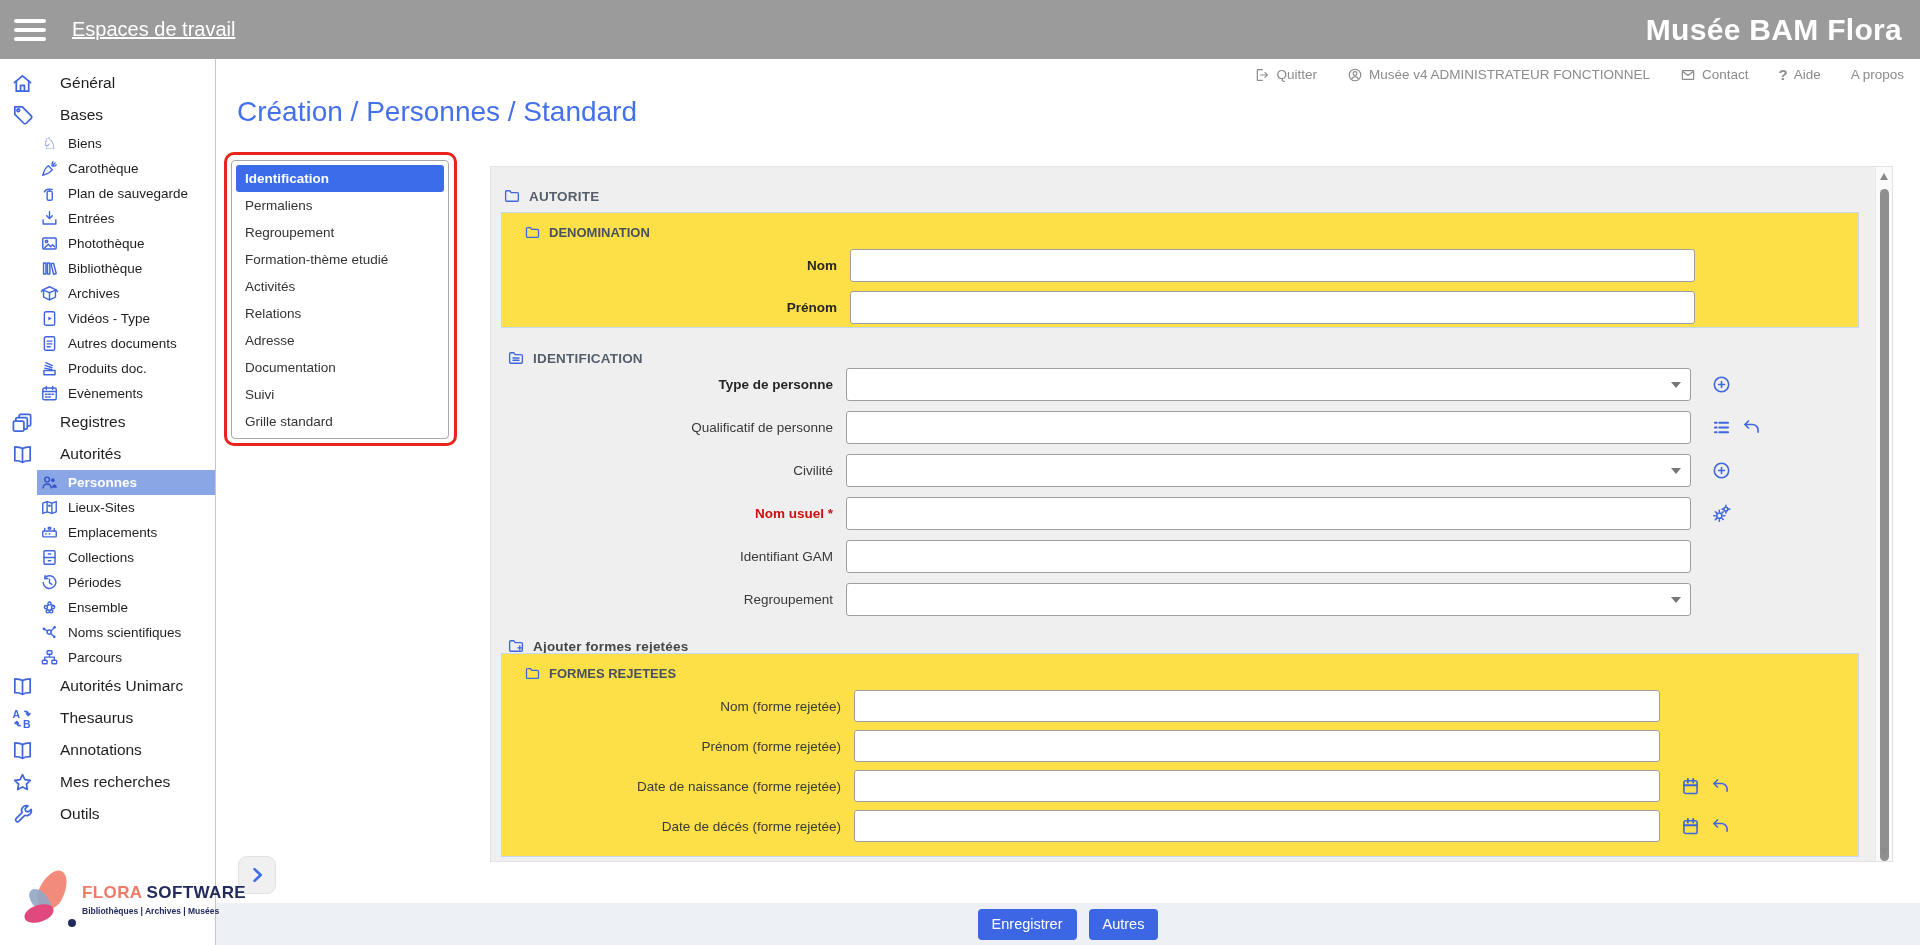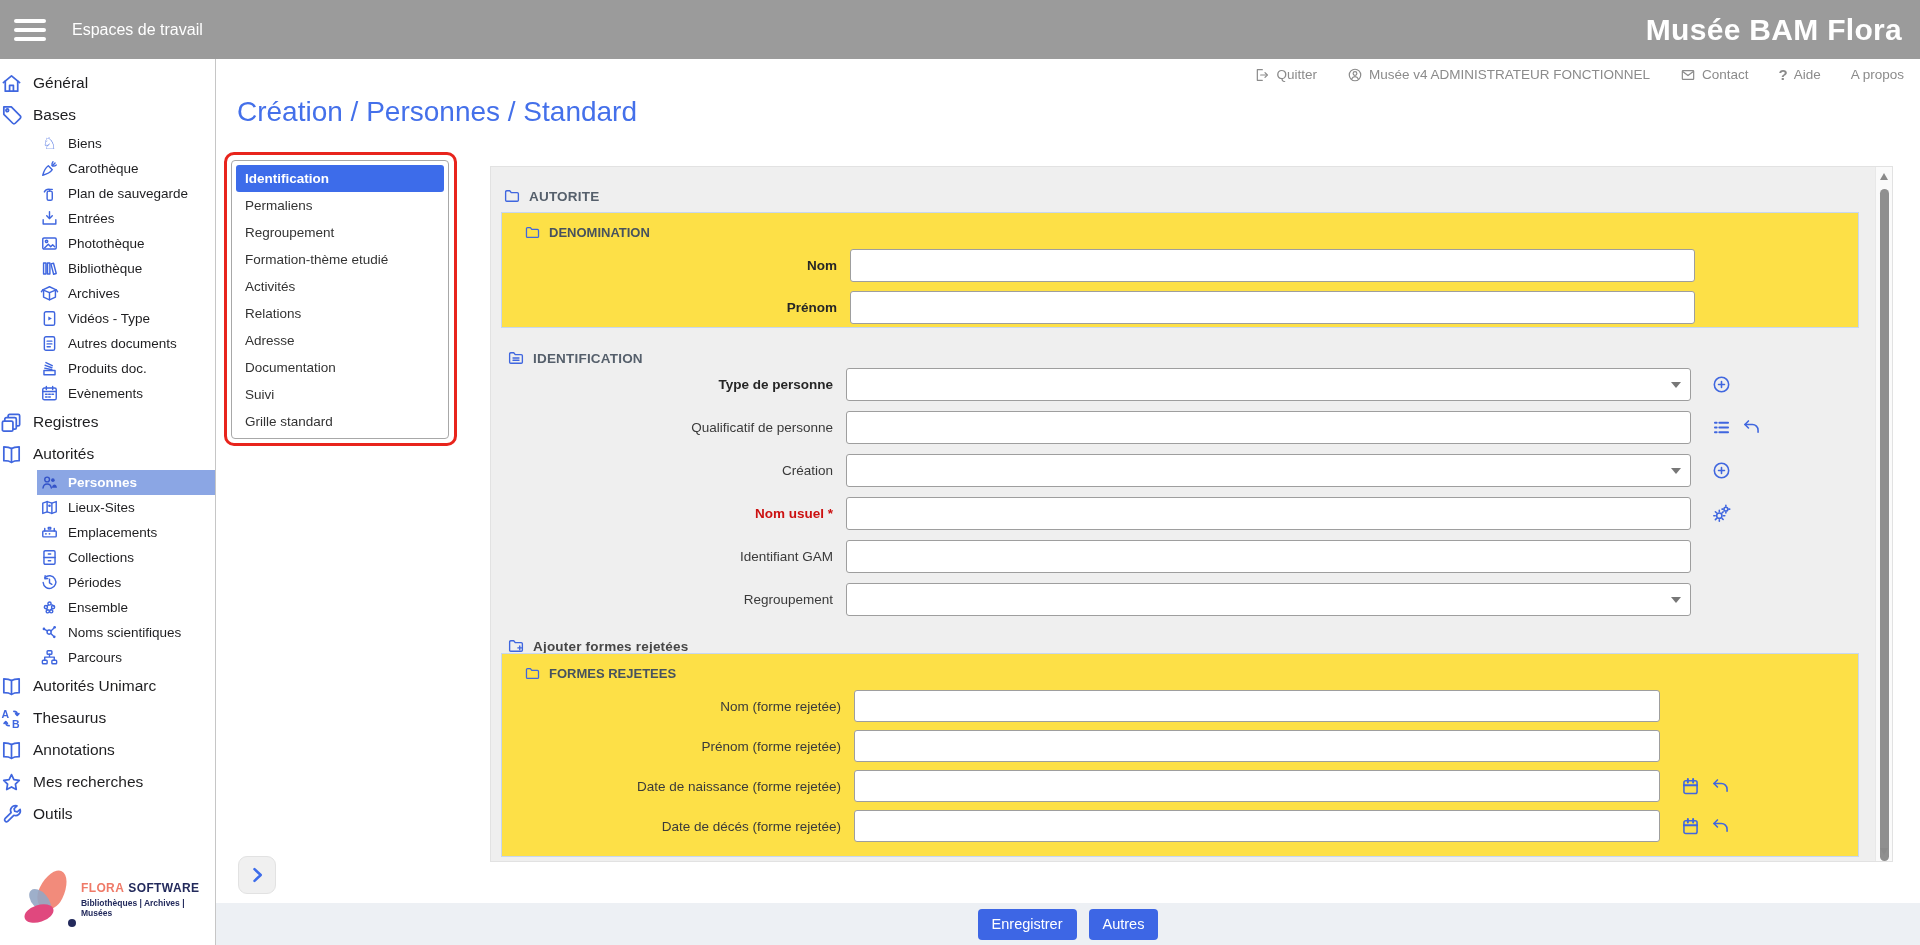--- a/index.html
+++ b/index.html
@@ -5,46 +5,46 @@
   * { margin:0; padding:0; box-sizing:border-box; }
   html,body { width:1920px; height:945px; overflow:hidden; background:#fff;
     font-family:"Liberation Sans", sans-serif; }
 
   
   .topbar { position:absolute; left:0; top:0; right:0; height:59px; background:#9b9b9b;
     display:flex; align-items:center; color:#fff; z-index:5; }
   .hamburger { margin-left:14px; width:32px; height:22px; display:flex; flex-direction:column;
     justify-content:space-between; cursor:pointer; }
   .hamburger i { display:block; height:4px; background:#fff; border-radius:2px; }
-  .ws-label { margin-left:26px; font-size:16px; }
+  .ws-label { margin-left:26px; font-size:20px;text-decoration:underline; }
   .app-title { margin-left:auto; margin-right:18px; font-size:30px; font-weight:bold; letter-spacing:.3px; }
 
   
   .sidebar { position:absolute; left:0; top:59px; bottom:0; width:216px; background:#fff;
     border-right:1px solid #c6c6c6; padding-top:8px; z-index:4; }
-  .side-item { display:flex; align-items:center; gap:10px; height:32px; 
+  .side-item { display:flex; align-items:center; gap:26px; height:32px; padding-left:11px;
     font-size:15.5px; color:#1e1e20; cursor:pointer; white-space:nowrap; }
   .side-item .ic { width:23px; height:23px; color:#3f66df; flex:none; }
   .side-item.lvl1 { height:25px; margin-left:37px; padding-left:3px; font-size:13.5px; gap:9px; }
   .side-item.lvl1 .ic { width:19px; height:19px; }
   .side-item.selected { background:#8ba6e4; color:#fff; font-weight:bold; }
   .side-item.selected .ic { color:#3353c8; }
   .ic svg { width:100%; height:100%; display:block; }
 
   
   .logo { position:absolute; left:24px; bottom:16px; display:flex; align-items:center; gap:10px; }
   .flower { position:relative; width:48px; height:60px; }
   .petal1 { position:absolute; left:16px; top:0; width:25px; height:42px; background:#f28b7b;
     border-radius:50% 50% 50% 50%/58% 58% 42% 42%; transform:rotate(26deg); }
   .petal2 { position:absolute; left:8px; top:18px; width:16px; height:27px; background:#93a6c4;
     border-radius:50%; transform:rotate(-42deg); opacity:.9; }
   .petal3 { position:absolute; left:0; top:36px; width:30px; height:17px; background:#e0487e;
     border-radius:50%; transform:rotate(-18deg); }
   .flw-dot { position:absolute; left:44px; top:50px; width:8px; height:8px; border-radius:50%; background:#232a5c; }
-  .logo-name { font-size:12px; font-weight:bold; letter-spacing:.4px; }
+  .logo-name { font-size:17px; font-weight:bold; letter-spacing:.4px; }
   .logo-name .p1 { color:#ef7a68; } .logo-name .p2 { color:#232a5c; margin-left:4px; }
   .logo-tag { font-size:8.5px; font-weight:bold; color:#232a5c; margin-top:3px; }
 
   
   .hdr-links { position:absolute; top:66px; right:16px; display:flex; gap:30px; align-items:center;
     color:#8b8b8b; font-size:13.5px; }
   .hl { display:flex; align-items:center; gap:6px; cursor:pointer; }
   .hl .ic { width:16px; height:16px; color:#8b8b8b; }
   .hl .qmark { font-size:15px; font-weight:bold; }
 
@@ -568,21 +568,21 @@
           </span>
           <span class="ic">
             <svg viewBox="0 0 24 24" fill="none" stroke="currentColor" stroke-width="1.8" stroke-linecap="round" stroke-linejoin="round">
               <path d="M8.5 4.5 4.5 8.5l4 4"></path>
               <path d="M4.5 8.5h8.5a6.5 6.5 0 0 1 6.5 6.5v2.5"></path>
             </svg>
           </span>
         </div>
       </div>
       <div class="frow">
-        <div class="flabel">Création</div>
+        <div class="flabel">Civilité</div>
         <div class="fctl">
           <div class="sel">
             <span class="caret"></span>
           </div>
         </div>
         <div class="ficons">
           <span class="ic">
             <svg viewBox="0 0 24 24" fill="none" stroke="currentColor" stroke-width="1.8" stroke-linecap="round" stroke-linejoin="round">
               <circle cx="12" cy="12" r="8.2"></circle>
               <path d="M12 8.6v6.8M8.6 12h6.8"></path>

